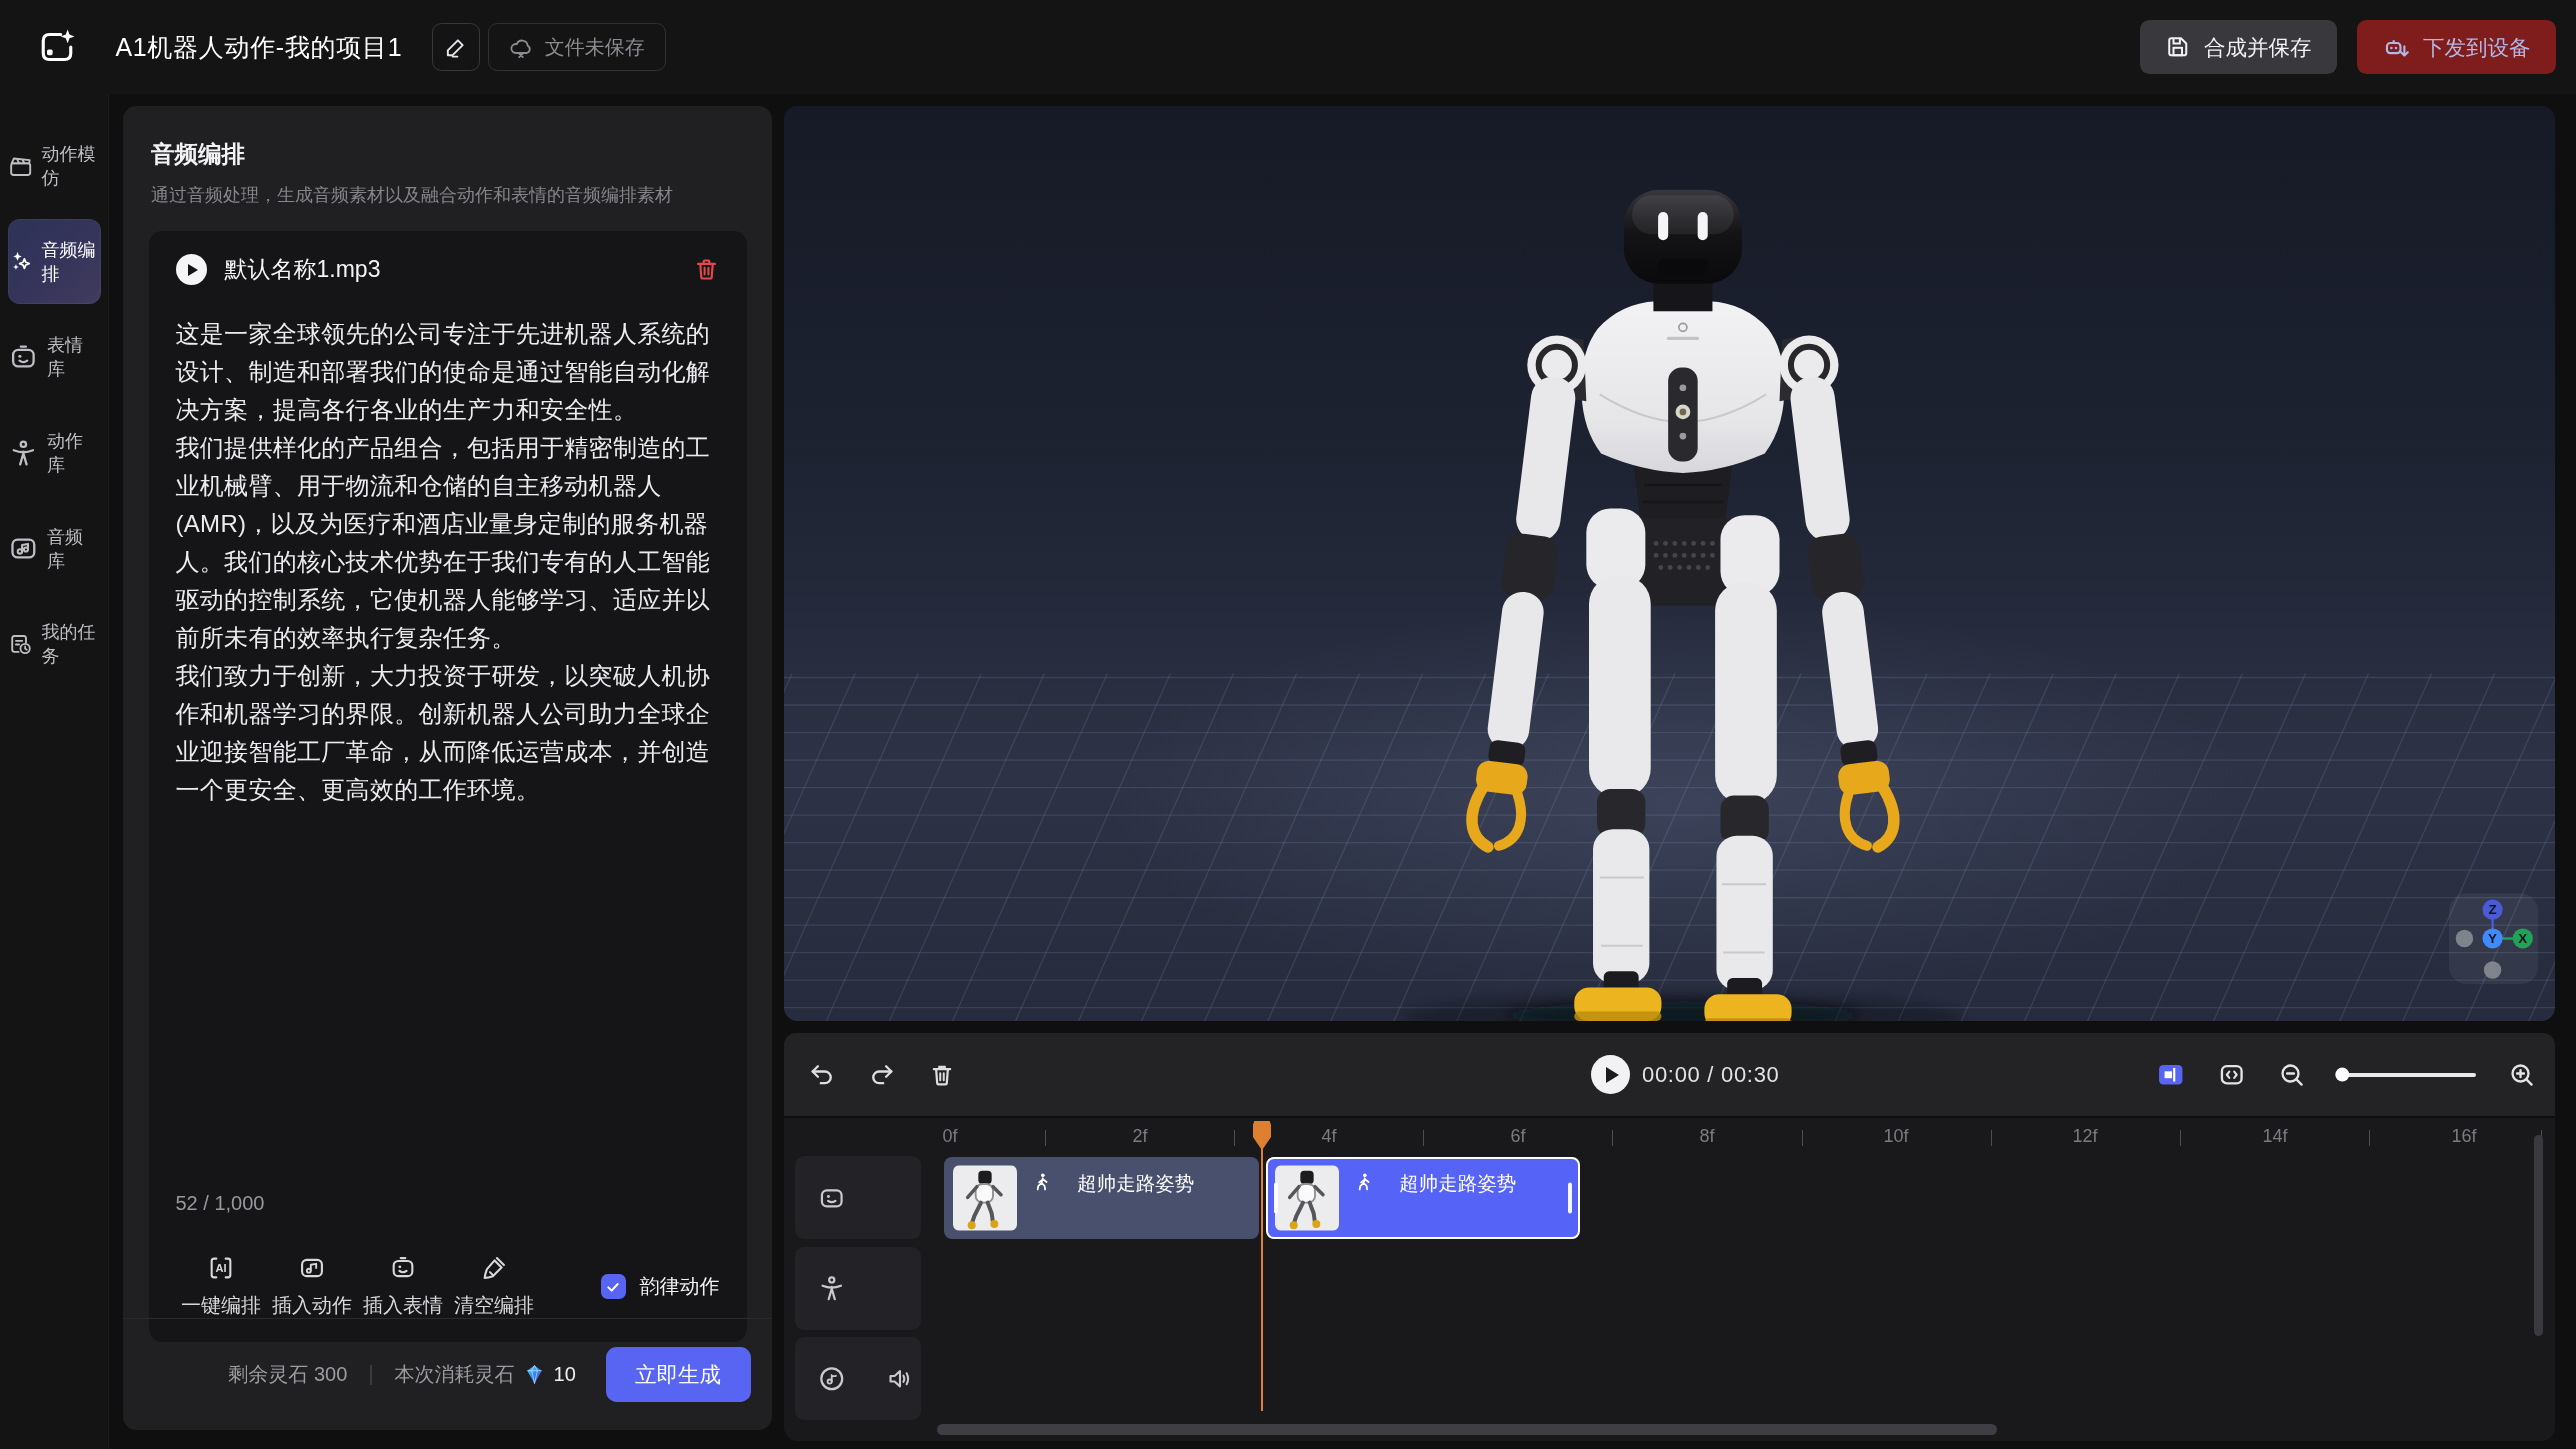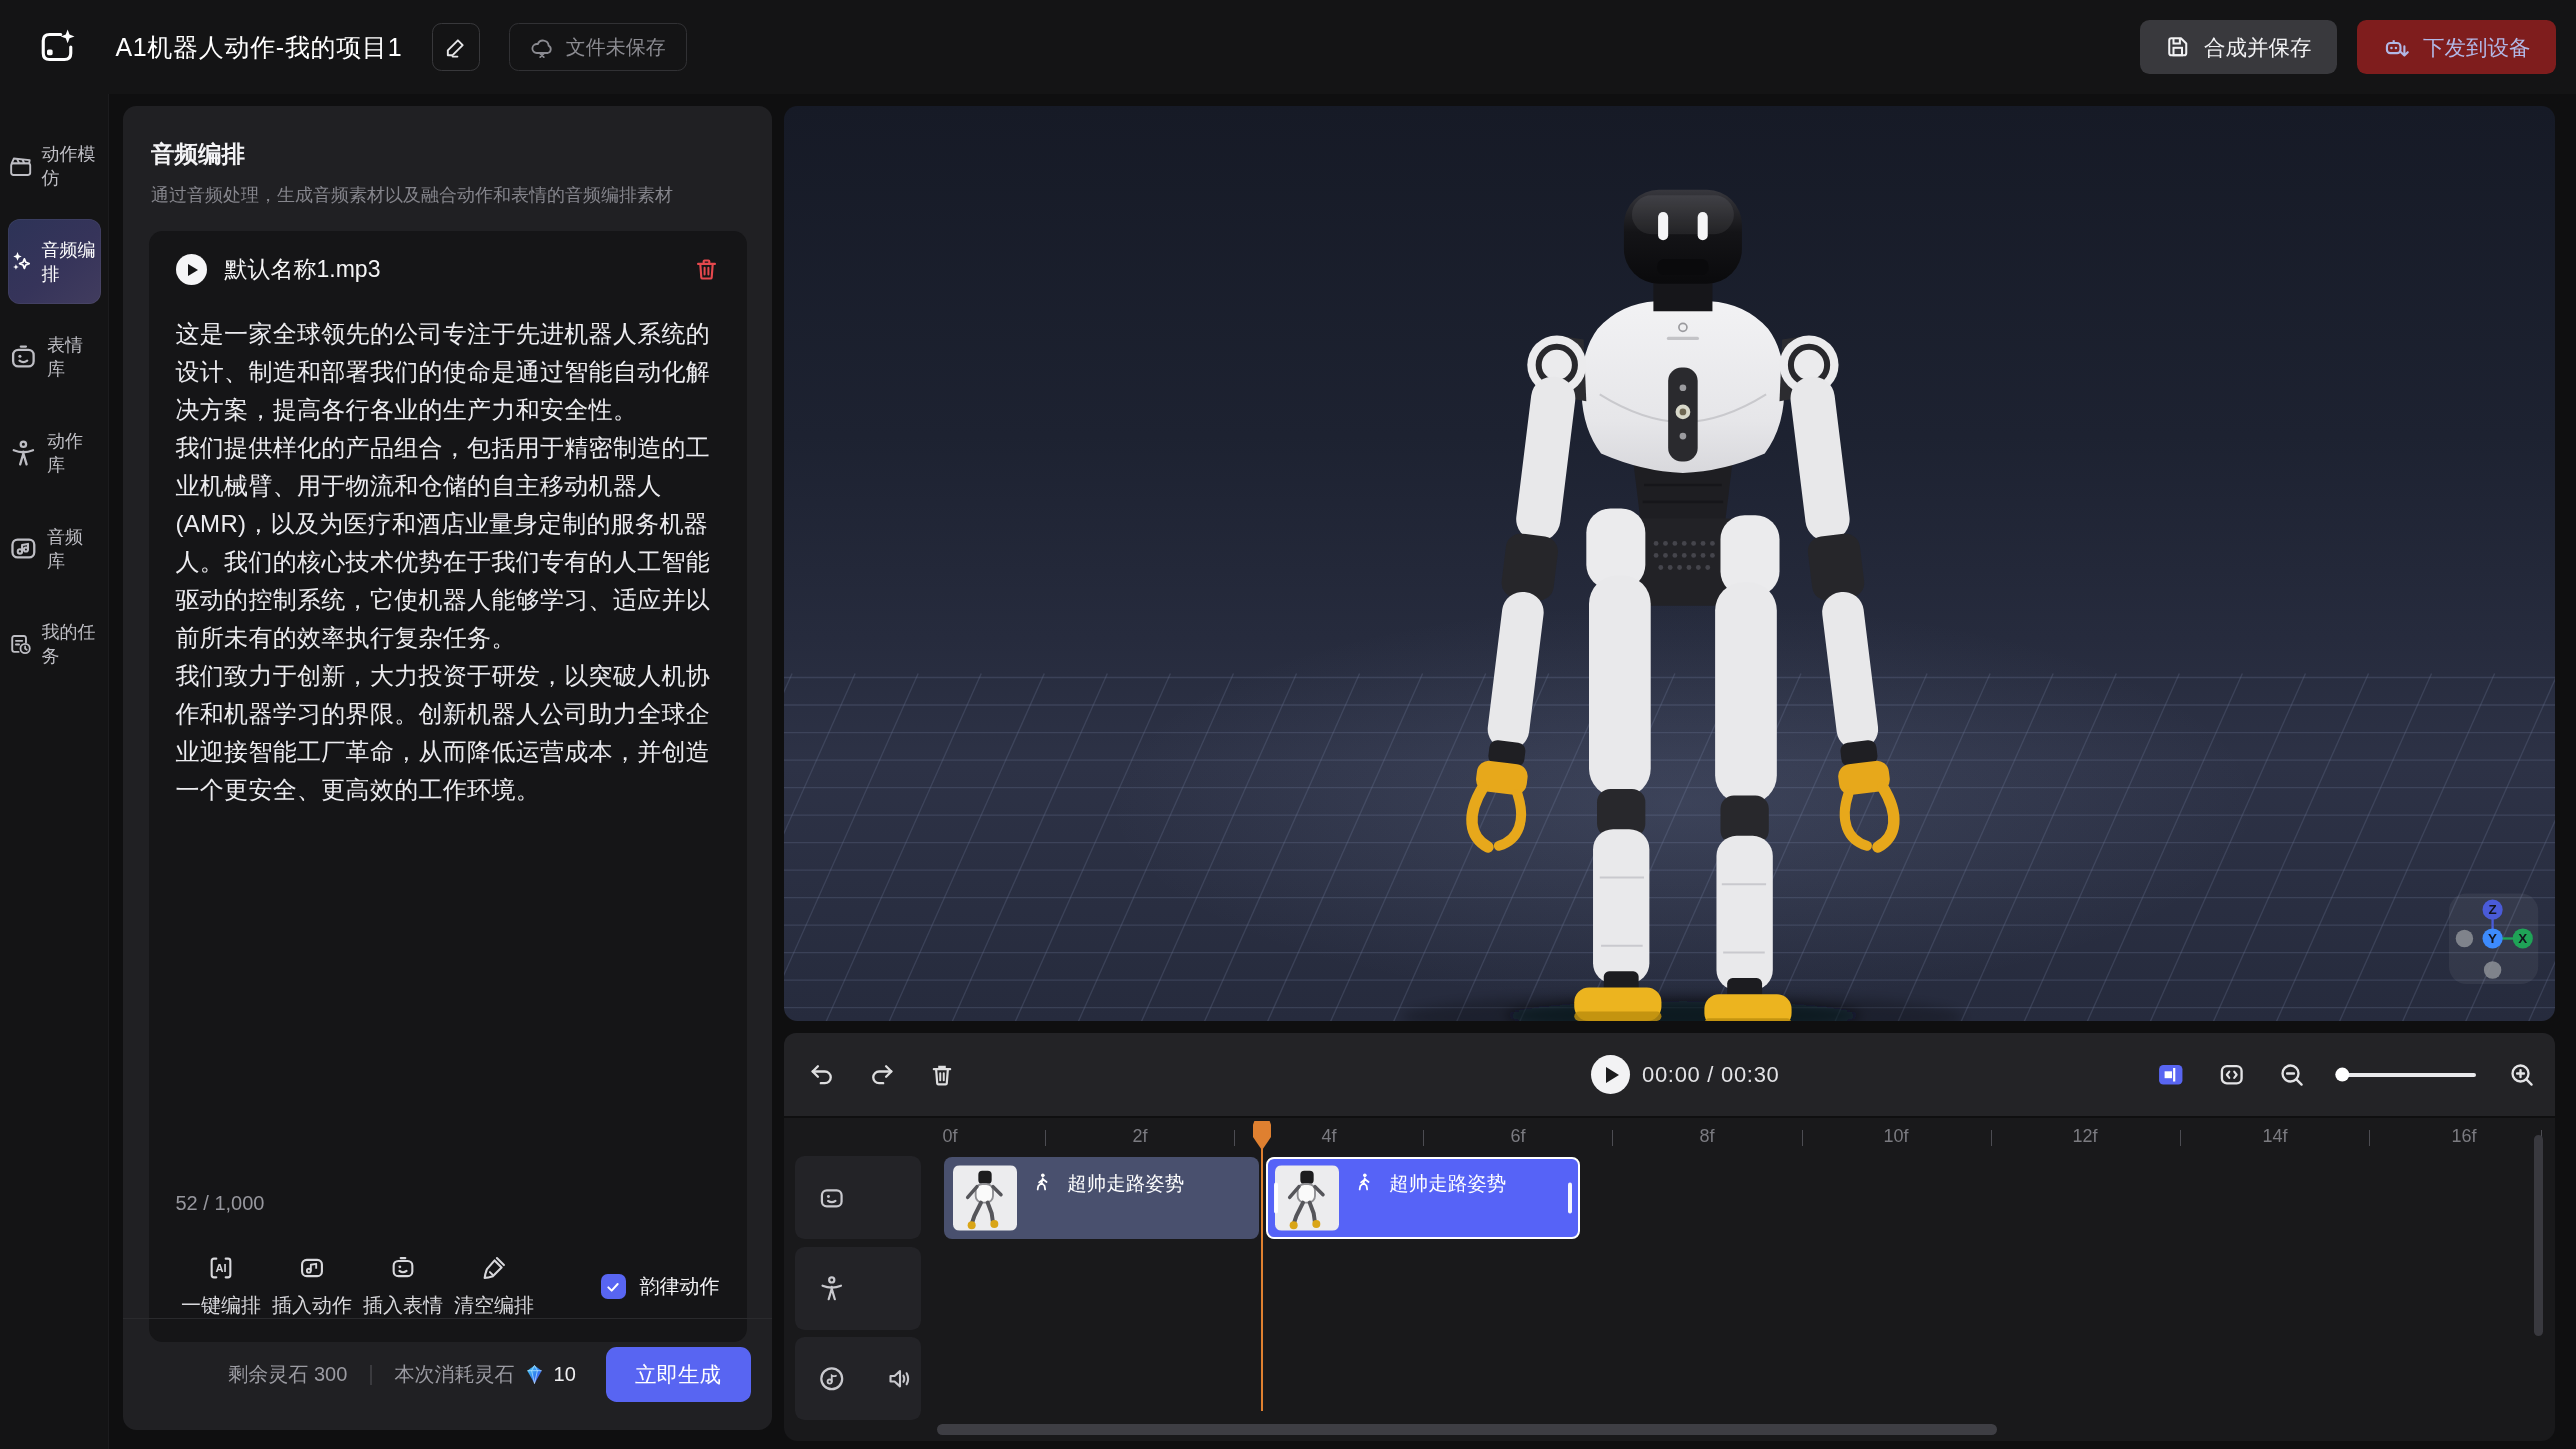--- a/index.html
+++ b/index.html
@@ -5,21 +5,21 @@
   *{margin:0;padding:0;box-sizing:border-box}
   html,body{width:2576px;height:1449px;background:#0f0f10;font-family:"Liberation Sans","DejaVu Sans",sans-serif;color:#e8e8ea;overflow:hidden}
   body{position:relative}
   svg{display:block}
 
   
   .topbar{position:absolute;left:0;top:0;width:2576px;height:94px;display:flex;align-items:center;padding:0 20px;background:#141415}
   .logo{width:40px;height:40px;margin-left:17.4px;flex:0 0 auto}
   .doc-title{margin-left:38px;font-size:25px;color:#ffffff;letter-spacing:0.7px}
   .icon-btn{width:48px;height:48px;border:1.3px solid #38383b;border-radius:9.4px;display:flex;align-items:center;justify-content:center;margin-left:29.5px;color:#e6e6e8;background:transparent}
-  .unsaved{height:48px;border:1.3px solid #313134;border-radius:9.4px;display:flex;align-items:center;gap:12px;padding:0 20px;margin-left:29px;color:#8b8b91;font-size:20px}
+  .unsaved{height:48px;border:1.3px solid #313134;border-radius:9.4px;display:flex;align-items:center;gap:12px;padding:0 20px;margin-left:8px;color:#8b8b91;font-size:20px}
   .tb-spacer{flex:1}
   .btn{height:54px;border-radius:9.4px;display:flex;align-items:center;gap:13.4px;font-size:21.5px;padding:0 25.5px}
   .btn-save{background:#39393d;color:#f2f2f4}
   .btn-deploy{background:#7f1d1d;color:#b2b8e6;margin-left:20px}
 
   
   .sidebar{position:absolute;left:0;top:94px;width:109px;bottom:0;background:#141415;display:flex;flex-direction:column;align-items:center;padding-top:29.5px;gap:10.7px;border-right:1.3px solid #1c1c1e}
   .side-item{width:93px;height:85px;display:flex;flex-direction:row;align-items:center;justify-content:center;gap:8.7px;color:#bebec4;font-size:18px;border-radius:12px}
   .side-item .ic{width:31px;height:31px}
   .side-item.active{background:linear-gradient(140deg,#2d3357 0%,#36345a 55%,#413c5e 100%);color:#ffffff;box-shadow:inset 0 0 0 0.7px rgba(255,255,255,.07)}
@@ -66,21 +66,21 @@
   .slider .thumb{position:absolute;left:0;top:50%;transform:translate(-2.7px,-50%);width:14.8px;height:14.8px;border-radius:50%;background:#ffffff}
 
   
   .timeline{position:absolute;left:784px;top:1118px;width:1771px;height:323px;background:#19191b;border-radius:0 0 13.4px 13.4px}
   .ruler-label{position:absolute;top:8px;transform:translateX(-50%);font-size:18px;color:#7b7b81}
   .tick{position:absolute;top:12px;width:1.3px;height:16px;background:#4c4c52}
   .track-box{position:absolute;left:11.4px;width:126px;height:83px;background:#232327;border-radius:9.4px;display:flex;align-items:center;padding-left:21.5px;gap:39px;color:#c9c9ce}
   .track-box .ic{width:29.5px;height:29.5px}
   .clip{position:absolute;top:39px;height:82px;border-radius:8px;display:flex;padding:8px 9.4px;gap:14.8px}
   .clip .thumb{width:64px;height:66px;border-radius:6.7px;overflow:hidden;flex:0 0 auto}
-  .clip .label-row{display:flex;align-items:flex-start;gap:15px;padding-top:5.4px;color:#ffffff;font-size:19.5px;white-space:nowrap}
+  .clip .label-row{display:flex;align-items:flex-start;gap:25px;padding-top:5.4px;color:#ffffff;font-size:19.5px;white-space:nowrap}
   .clip .label-row .ic{width:20px;height:20px;margin-top:1.3px}
   .clip1{left:160px;width:315px;background:#49506e}
   .clip2{left:482px;width:314px;background:#5663f7;border:2px solid #ffffff;padding:6px 7.4px}
   .clip2 .handle{position:absolute;top:50%;transform:translateY(-50%);width:4px;height:31px;border-radius:2px;background:#ffffff;opacity:.95}
   .clip2 .handle.l{left:6px}.clip2 .handle.r{right:6px}
   .playhead-line{position:absolute;left:477px;top:5.4px;width:2px;height:288px;background:#df8030}
   .playhead-flag{position:absolute;left:469px;top:2.7px;width:18px;height:29.5px;background:#df8030;clip-path:polygon(8% 0%,92% 0%,100% 14%,100% 55%,50% 100%,0% 55%,0% 14%)}
   .h-scroll{position:absolute;left:153px;top:306px;width:1060px;height:10.7px;border-radius:5.4px;background:#3e3e44}
   .v-scroll{position:absolute;right:12px;top:17.4px;width:9.4px;height:201px;border-radius:4.7px;background:#39393f}
 </style>

